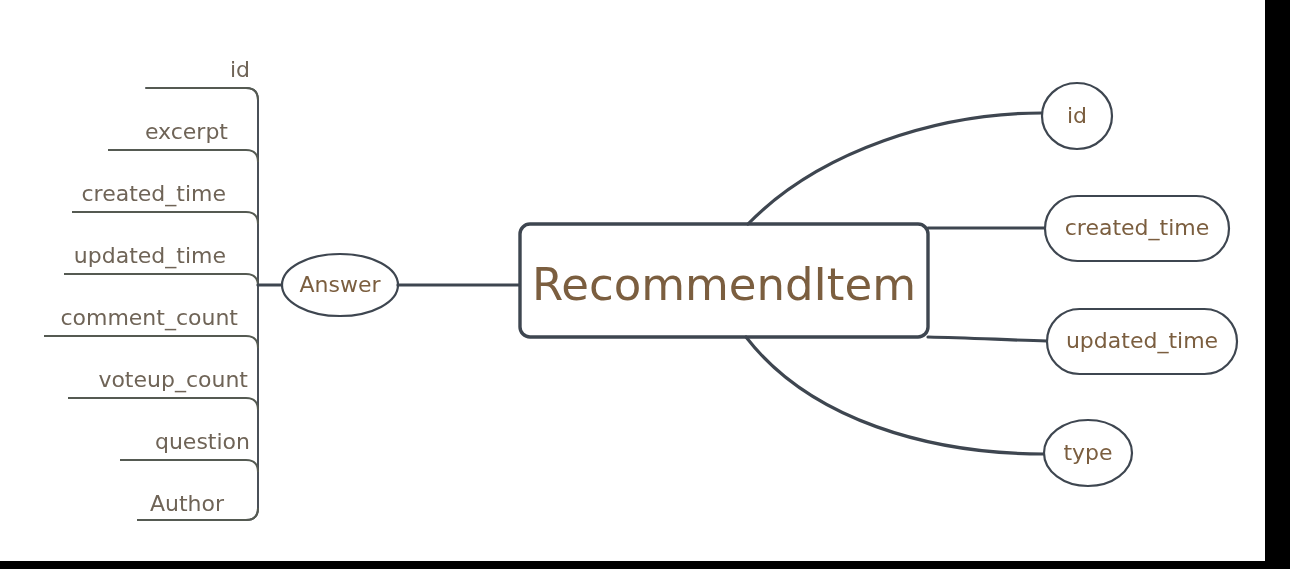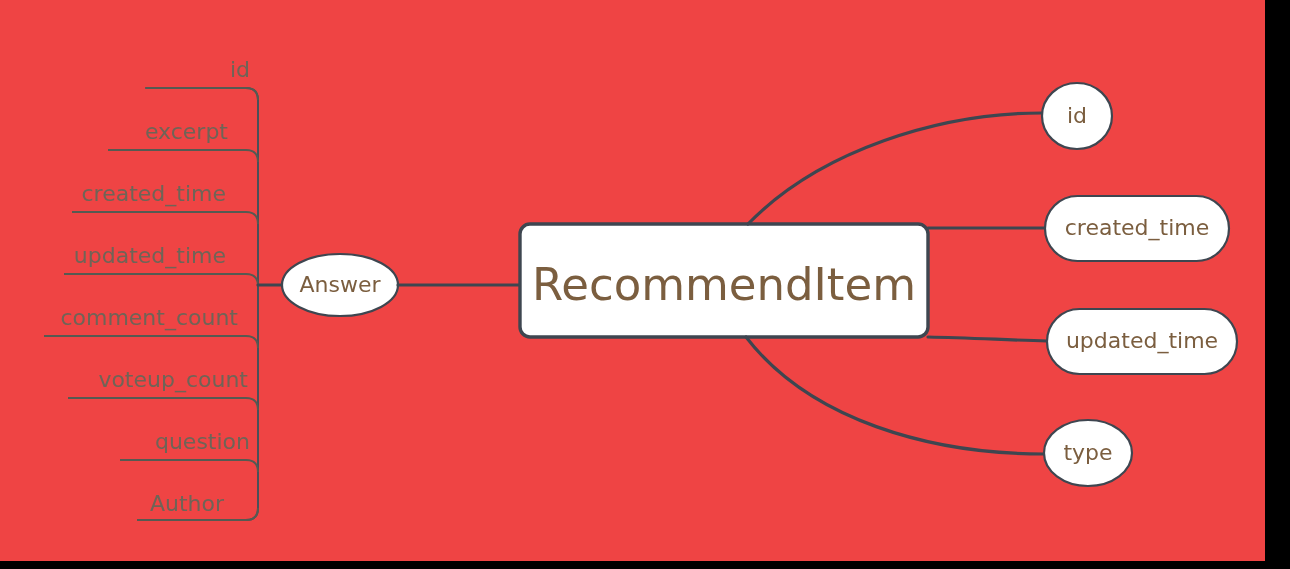--- a/index.html
+++ b/index.html
@@ -12,21 +12,21 @@
     height: 569px;
     overflow: hidden;
     font-family: "DejaVu Sans", sans-serif;
   }
   #canvas-wrap {
     position: absolute;
     left: 0;
     top: 0;
     width: 1265px;
     height: 561px;
-    background: #ef4444;
+    background: #ffffff;
   }
   svg#mindmap {
     display: block;
     width: 1279px;
     height: 561px;
   }
   .edge {
     fill: none;
     stroke: #3e4650;
     stroke-width: 3.2;

